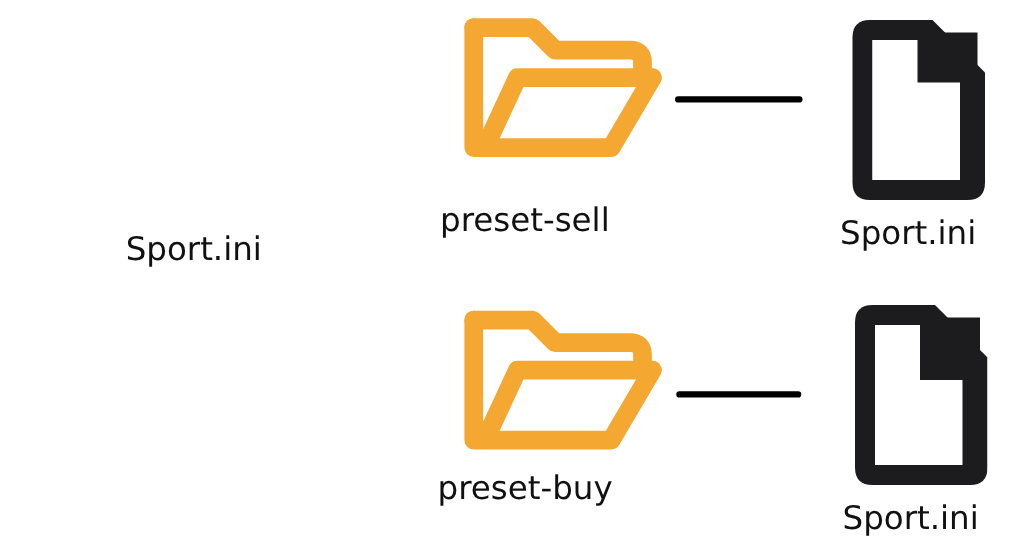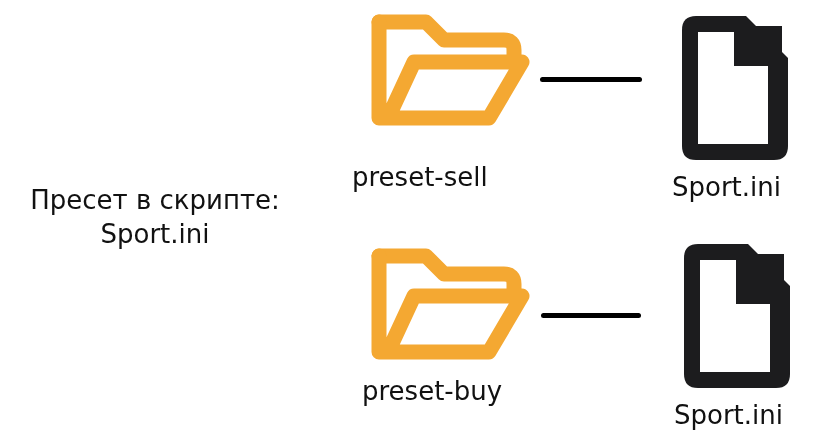--- a/index.html
+++ b/index.html
@@ -38,21 +38,20 @@
       height: 5px;
       border-radius: 3px;
       background: #000000;
     }
     svg { display: block; }
   </style>
 </head>
 <body>
 
 <div class="main-label">
-  <div>Пресет в скрипте:</div>
   <div>Sport.ini</div>
 </div>
 
 <div class="abs" style="left:364px; top:10px; width:170px; height:120px;">
   <svg width="170" height="120" viewBox="0 0 170 120">
     <path d="M 15 12 L 62 12 L 80 30 L 140 30 Q 150 30 150 40 L 150 52" fill="none" stroke="#F4A832" stroke-width="15" stroke-linejoin="round" stroke-linecap="round"></path>
     <path d="M 15 12 L 15 108 L 125 108 L 158 52 L 50 52 L 24 108" fill="none" stroke="#F4A832" stroke-width="15" stroke-linejoin="round" stroke-linecap="round"></path>
   </svg>
 </div>
 <div class="caption" style="left:352px; top:144px;margin-top:18px;">preset-sell</div>
@@ -68,21 +67,21 @@
   </svg>
 </div>
 <div class="caption" style="left:672px; top:172px;">Sport.ini</div>
 
 <div class="abs" style="left:364px; top:244px; width:170px; height:120px;">
   <svg width="170" height="120" viewBox="0 0 170 120">
     <path d="M 15 12 L 62 12 L 80 30 L 140 30 Q 150 30 150 40 L 150 52" fill="none" stroke="#F4A832" stroke-width="15" stroke-linejoin="round" stroke-linecap="round"></path>
     <path d="M 15 12 L 15 108 L 125 108 L 158 52 L 50 52 L 24 108" fill="none" stroke="#F4A832" stroke-width="15" stroke-linejoin="round" stroke-linecap="round"></path>
   </svg>
 </div>
-<div class="caption" style="left:362px; top:376px;">preset-buy</div>
+<div class="caption" style="left:350px; top:376px;">preset-buy</div>
 
 <div class="connector" style="left:541px; top:313px; width:100px;"></div>
 
 <div class="abs" style="left:676px; top:244px; width:114px; height:144px;">
   <svg width="114" height="144" viewBox="0 0 114 144">
     <path d="M 8 14 Q 8 0 22 0 L 72 0 L 114 42 L 114 130 Q 114 144 100 144 L 22 144 Q 8 144 8 130 Z" fill="#1C1C1E"></path>
     <rect x="58" y="10" width="50" height="40" fill="#1C1C1E"></rect>
     <path d="M 24 16 L 60 16 L 60 60 L 94 60 L 94 128 L 24 128 Z" fill="#ffffff"></path>
   </svg>
 </div>

